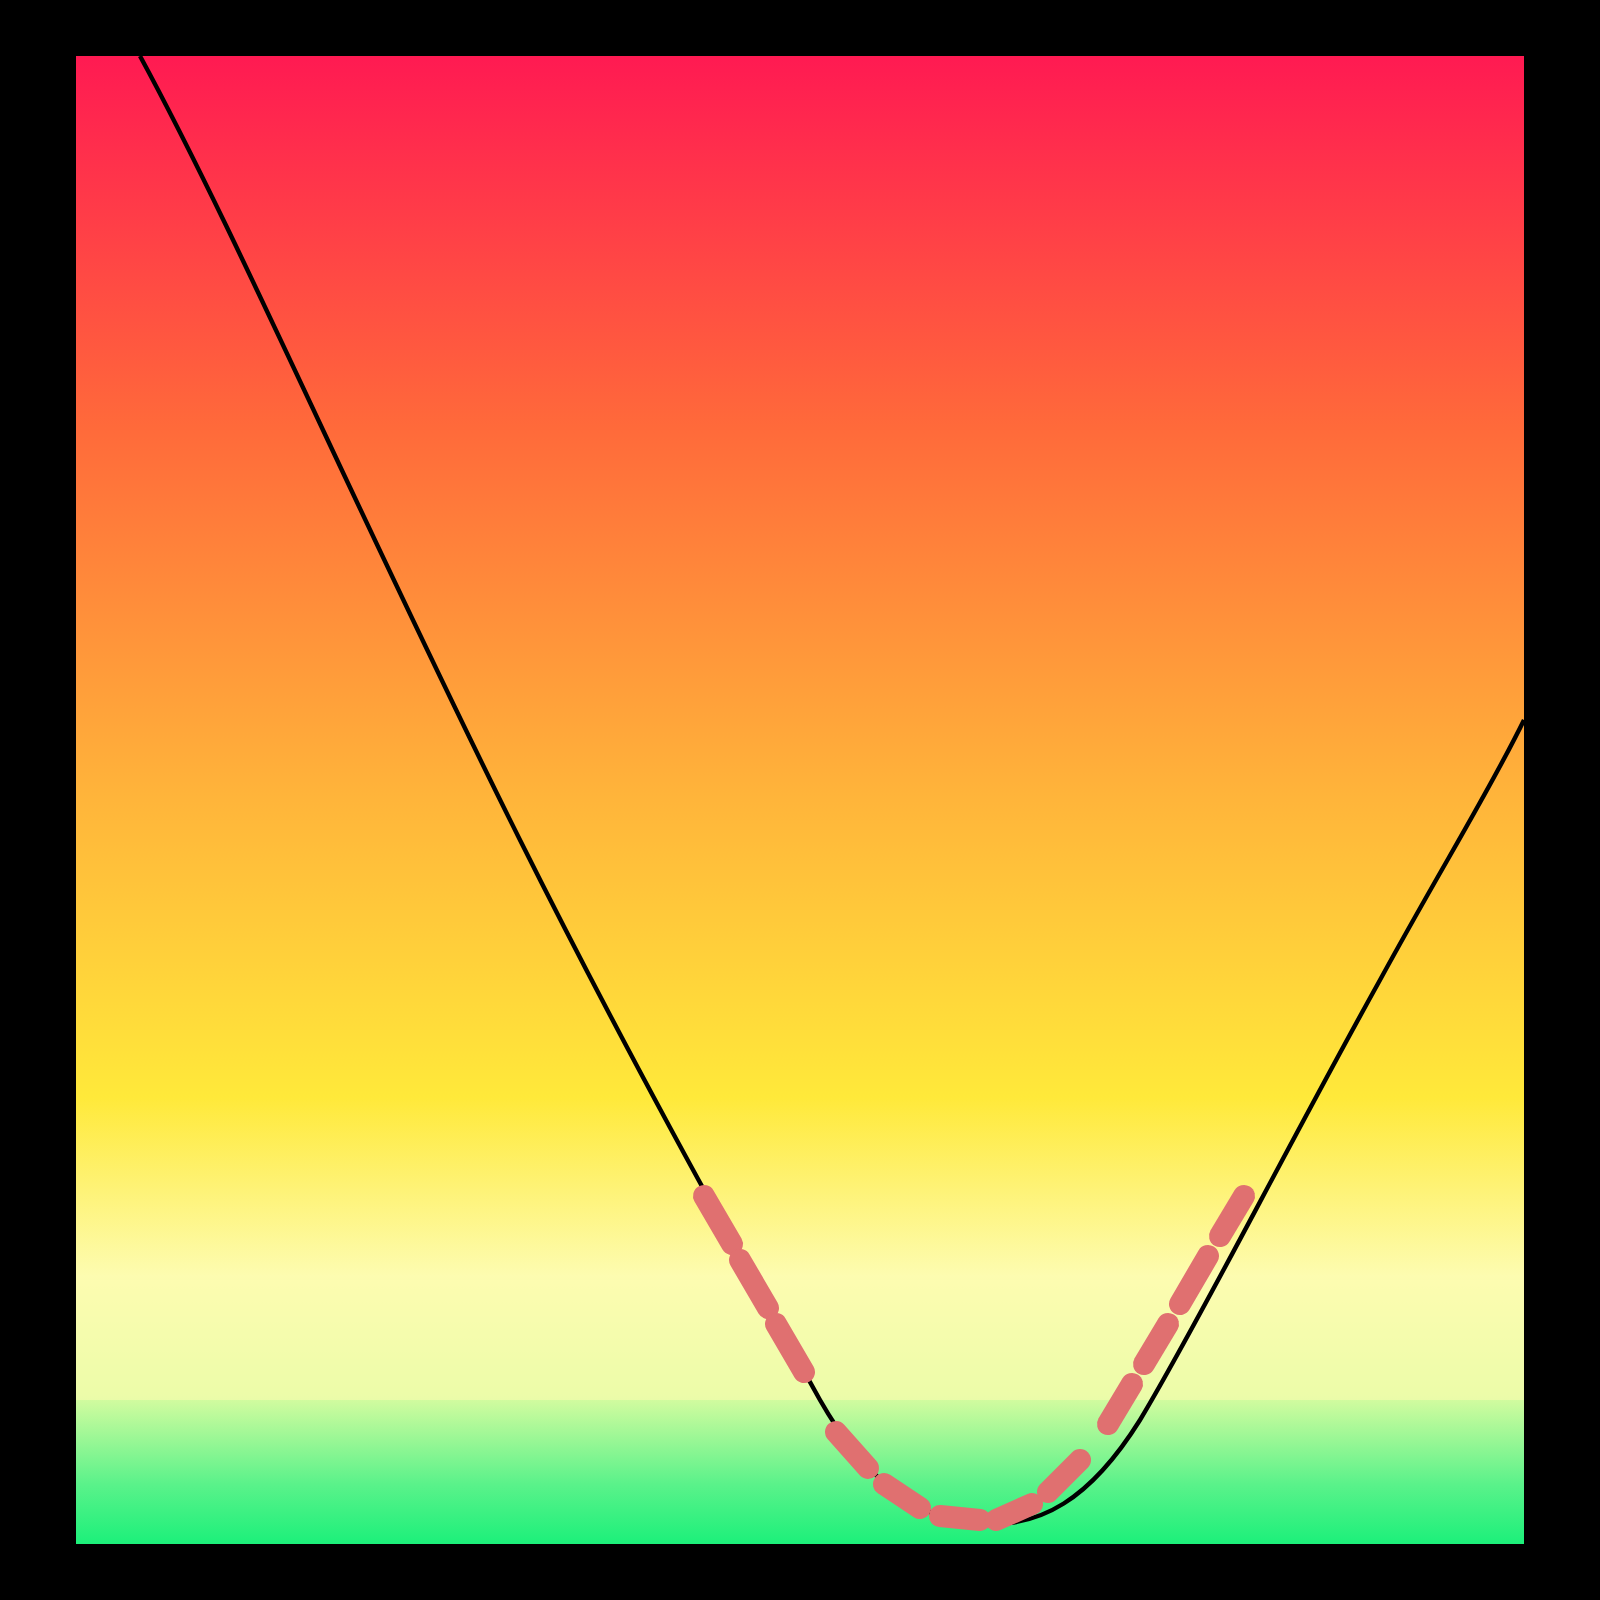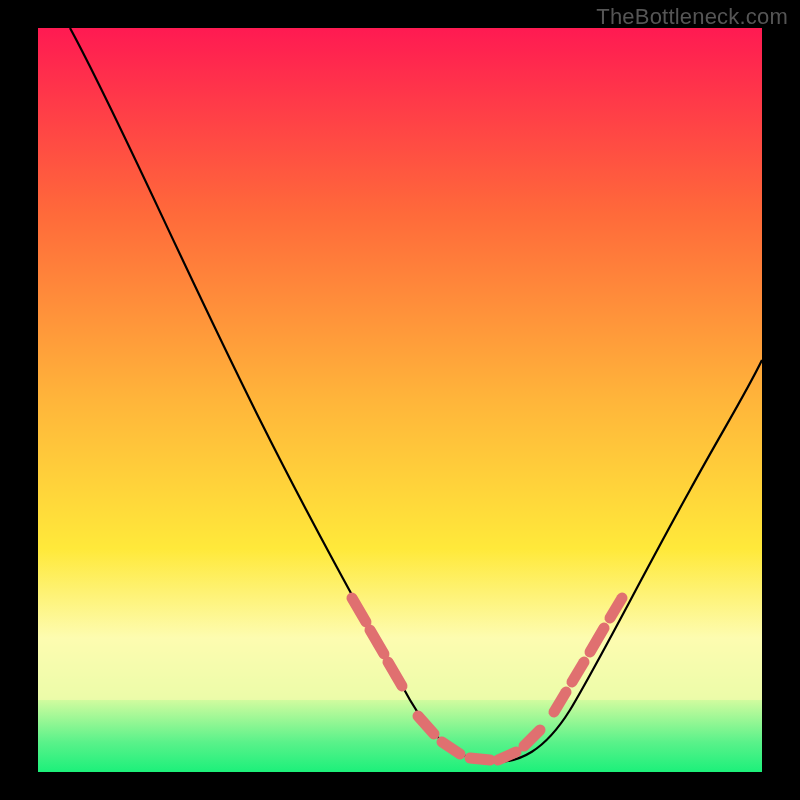--- a/index.html
+++ b/index.html
@@ -77,14 +77,13 @@
 
     <g stroke="#e07070" stroke-width="11" stroke-linecap="round" fill="none">
       <path d="M 554 712 L 566 692"></path>
       <path d="M 572 682 L 584 662"></path>
       <path d="M 590 652 L 604 628"></path>
       <path d="M 610 618 L 622 598"></path>
     </g>
 
   </svg>
 
-  <div class="watermark">TheBottleneck.com</div>
 </div>
 
 </body></html>

